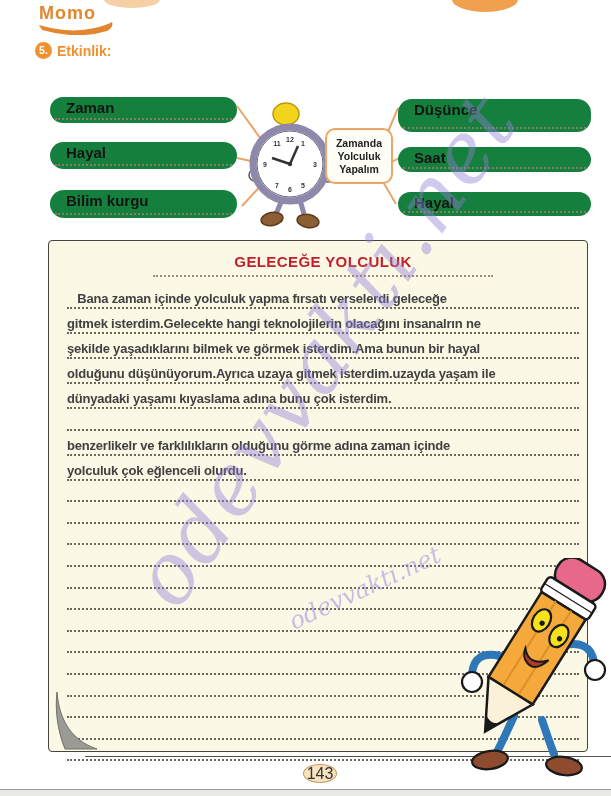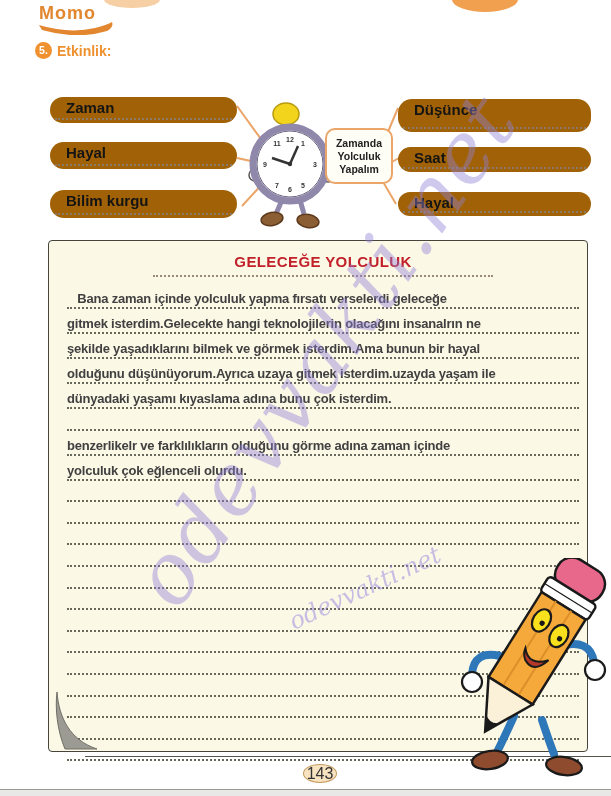--- a/index.html
+++ b/index.html
@@ -19,21 +19,21 @@
   
   #act-badge{position:absolute;left:35px;top:42px;width:17px;height:17px;border-radius:50%;
              background:#F0912F;color:#fff;font-size:10.5px;font-weight:bold;text-align:center;
              line-height:17px;}
   #act-label{position:absolute;left:57px;top:43px;color:#F0912F;font-weight:bold;font-size:14px;}
   #act-text{position:absolute;left:62px;top:41px;width:526px;margin:0;font-size:13.5px;
             line-height:21px;color:#3d3d3d;text-indent:57px;}
 
   
   #wordmap{position:absolute;left:0;top:0;width:611px;height:240px;}
-  .pill{position:absolute;background:#a16207;border-radius:14px;z-index:1;}
+  .pill{position:absolute;background:#15803d;border-radius:14px;z-index:1;}
   .pill::after{content:"";position:absolute;left:5px;right:5px;bottom:3px;
                border-bottom:2px dotted #8A7B66;}
   .pill .lbl{position:absolute;left:16px;top:2px;font-weight:bold;font-size:15px;color:#141414;}
   #connectors{position:absolute;left:0;top:0;z-index:0;}
   #clock-svg{position:absolute;left:246px;top:100px;z-index:2;}
   #bubble{position:absolute;left:325px;top:128px;width:64px;height:52px;background:#FFFEF6;
           border:2px solid #EBA568;border-radius:10px;z-index:2;display:flex;align-items:center;
           justify-content:center;text-align:center;font-size:10.5px;font-weight:bold;
           line-height:13px;color:#222;}
 

